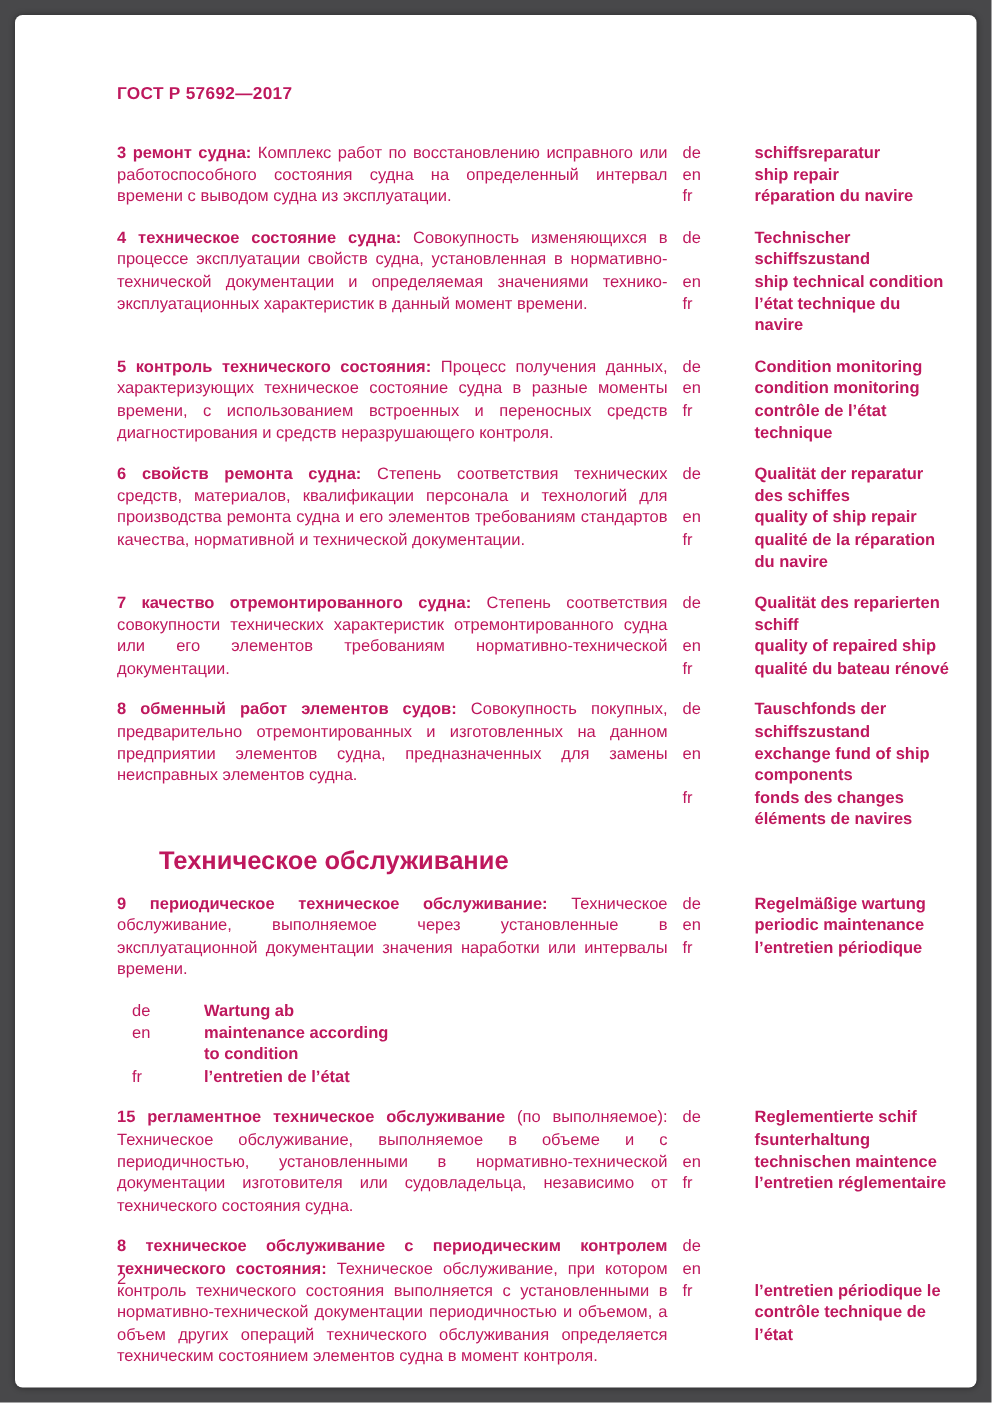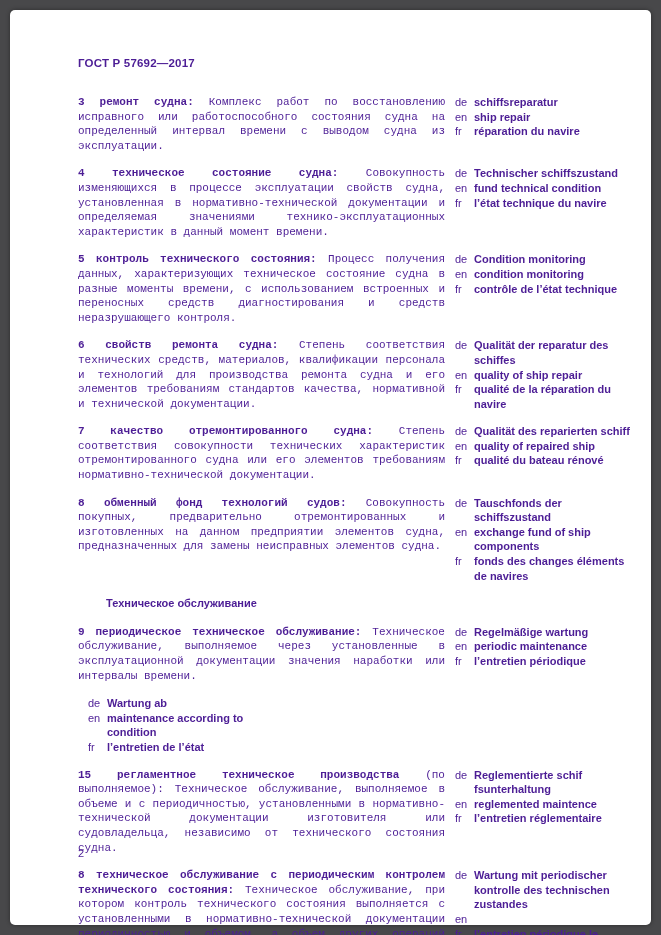--- a/index.html
+++ b/index.html
@@ -9,21 +9,21 @@
     font-family: "Liberation Sans", sans-serif;
     position: relative;
     overflow: hidden;
   }
   .page {
     position: absolute;
     left: 10px; top: 10px;
     width: 641px; height: 915px;
     background: #ffffff;
     border-radius: 5px;
-    color: #4c1d95;
+    color: #be185d;
     box-shadow: 0 0 4px rgba(0,0,0,0.4);
   }
   .content {
     position: absolute;
     left: 68px; top: 47px; right: 10px;
   }
   .doc-header {
     font-weight: bold;
     font-size: 11.5px;
     margin-bottom: 26px;
@@ -33,33 +33,32 @@
     display: flex;
     align-items: flex-start;
     margin-bottom: 13px;
     font-size: 11px;
     line-height: 14.6px;
   }
   .ru {
     width: 367px;
     flex-shrink: 0;
     text-align: justify;
-    font-family: Liberation Mono, monospace;
   }
   .num, .term { font-weight: bold; }
   .tr {
     width: 178px;
     margin-left: 10px;
   }
-  .tr-row { display: flex; }
+  .tr-row { display: flex; gap: 29px; }
   .lang { width: 19px; flex-shrink: 0; }
   .txt { flex: 1; font-weight: bold; }
   .subheading {
     font-weight: bold;
-    font-size: 11px;
+    font-size: 17px;
     line-height: 14.6px;
     margin: 7px 0 14px 28px;
   }
   .footer {
     position: absolute;
     left: 68px;
     bottom: 66px;
     font-size: 11px;
   }
 </style>
@@ -101,21 +100,21 @@
         <span class="after"></span>
         <span class="def">Совокупность изменяющихся в процессе эксплуатации свойств судна, установленная в нормативно-технической документации и определяемая значениями технико-эксплуатационных характеристик в данный момент времени.</span>
       </div>
       <div class="tr">
         <div class="tr-row">
           <span class="lang">de</span>
           <span class="txt">Technischer schiffszustand</span>
         </div>
         <div class="tr-row">
           <span class="lang">en</span>
-          <span class="txt">fund technical condition</span>
+          <span class="txt">ship technical condition</span>
         </div>
         <div class="tr-row">
           <span class="lang">fr</span>
           <span class="txt">l’état technique du navire</span>
         </div>
       </div>
     </div>
 
     <div class="entry">
       <div class="ru">
@@ -182,21 +181,21 @@
         <div class="tr-row">
           <span class="lang">fr</span>
           <span class="txt">qualité du bateau rénové</span>
         </div>
       </div>
     </div>
 
     <div class="entry">
       <div class="ru">
         <b class="num">8</b>
-        <b class="term">обменный фонд технологий судов:</b>
+        <b class="term">обменный работ элементов судов:</b>
         <span class="after"></span>
         <span class="def">Совокупность покупных, предварительно отремонтированных и изготовленных на данном предприятии элементов судна, предназначенных для замены неисправных элементов судна.</span>
       </div>
       <div class="tr">
         <div class="tr-row">
           <span class="lang">de</span>
           <span class="txt">Tauschfonds der schiffszustand</span>
         </div>
         <div class="tr-row">
           <span class="lang">en</span>
@@ -247,51 +246,50 @@
         <div class="tr-row">
           <span class="lang">fr</span>
           <span class="txt">l’entretien de l’état</span>
         </div>
       </div>
     </div>
 
     <div class="entry">
       <div class="ru">
         <b class="num">15</b>
-        <b class="term">регламентное техническое производства</b>
+        <b class="term">регламентное техническое обслуживание</b>
         <span class="after">(по выполняемое):</span>
         <span class="def">Техническое обслуживание, выполняемое в объеме и с периодичностью, установленными в нормативно-технической документации изготовителя или судовладельца, независимо от технического состояния судна.</span>
       </div>
       <div class="tr">
         <div class="tr-row">
           <span class="lang">de</span>
           <span class="txt">Reglementierte schif fsunterhaltung</span>
         </div>
         <div class="tr-row">
           <span class="lang">en</span>
-          <span class="txt">reglemented maintence</span>
+          <span class="txt">technischen maintence</span>
         </div>
         <div class="tr-row">
           <span class="lang">fr</span>
           <span class="txt">l’entretien réglementaire</span>
         </div>
       </div>
     </div>
 
     <div class="entry">
       <div class="ru">
         <b class="num">8</b>
         <b class="term">техническое обслуживание с периодическим контролем технического состояния:</b>
         <span class="after"></span>
         <span class="def">Техническое обслуживание, при котором контроль технического состояния выполняется с установленными в нормативно-технической документации периодичностью и объемом, а объем других операций технического обслуживания определяется техническим состоянием элементов судна в момент контроля.</span>
       </div>
       <div class="tr">
         <div class="tr-row">
           <span class="lang">de</span>
-          <span class="txt">Wartung mit periodischer kontrolle des technischen zustandes</span>
         </div>
         <div class="tr-row">
           <span class="lang">en</span>
         </div>
         <div class="tr-row">
           <span class="lang">fr</span>
           <span class="txt">l’entretien périodique le contrôle technique de l’état</span>
         </div>
       </div>
     </div>

